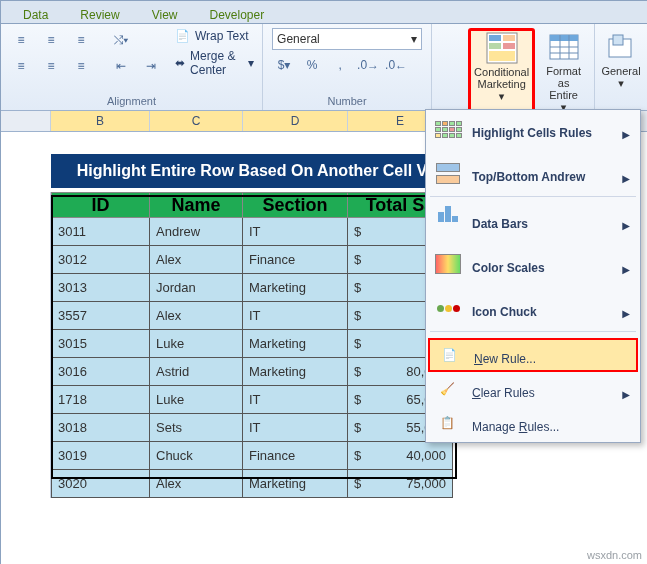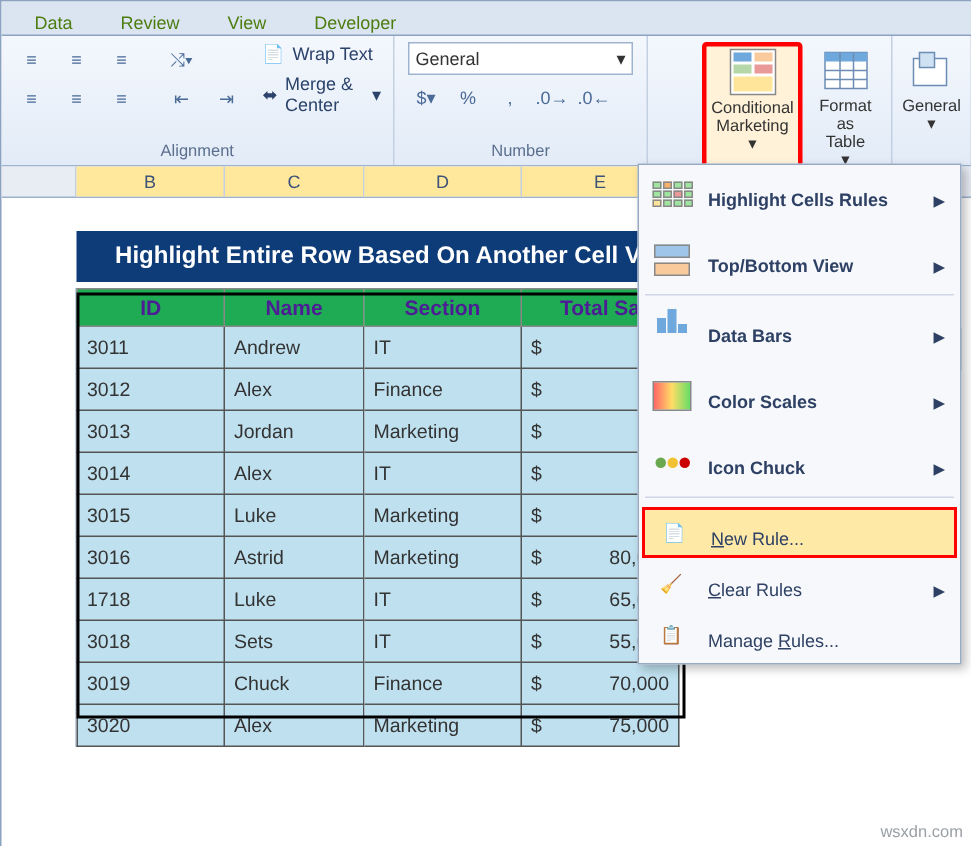--- a/index.html
+++ b/index.html
@@ -88,21 +88,21 @@
   .titlecell{
     margin-left:50px; width:402px; 
     background:#0e3c78; color:#fff; font-weight:bold; font-size:16px;
     display:flex;align-items:center;justify-content:center;
     height:34px;
   }
   .blankrow{height:22px;}
   
   .datahdr{display:grid;grid-template-columns:50px 99px 93px 105px 105px;height:26px;margin-top:4px;}
   .datahdr .sp{border-right:1px solid #c3d0e2;}
-  .datahdr .h{background:#1fab54;color:#4c1d95;font-weight:bold;font-size:14px;display:flex;align-items:center;justify-content:center;border:1px solid #888;border-left:none;}
+  .datahdr .h{background:#1fab54;color:#000000;font-weight:bold;font-size:18px;display:flex;align-items:center;justify-content:center;border:1px solid #888;border-left:none;}
   .datahdr .h.first{border-left:1px solid #888;}
   
   .datarow{display:grid;grid-template-columns:50px 99px 93px 105px 105px;height:28px;}
   .datarow .sp{border-right:1px solid #c3d0e2;}
   .datarow .c{
     background:#bfe0ef;border:1px solid #555;border-top:none;border-left:none;
     padding:0 6px;display:flex;align-items:center;font-size:13px;
   }
   .datarow .c.first{border-left:1px solid #555;}
   .datarow .c.num{justify-content:space-between;}
@@ -224,21 +224,21 @@
         <svg class="ic" viewBox="0 0 32 32">
           <rect x="2" y="4" width="28" height="24" fill="#fff" stroke="#6b8db5"></rect>
           <rect x="2" y="4" width="28" height="6" fill="#6fa8dc"></rect>
           <line x1="2" y1="16" x2="30" y2="16" stroke="#6b8db5"></line>
             <line x1="2" y1="22" x2="30" y2="22" stroke="#6b8db5"></line>
           <line x1="12" y1="4" x2="12" y2="28" stroke="#6b8db5"></line>
             <line x1="21" y1="4" x2="21" y2="28" stroke="#6b8db5"></line>
         </svg>
         <div class="lbl">
           <span>Format</span><br>
-          <span>as Table</span> ▾
+          <span>as Entire</span> ▾
         </div>
       </div>
     </div>
     <div class="glabel">&nbsp;</div>
   </div>
 
   <div class="group cells">
     <div class="bigbtn">
       <svg class="ic" viewBox="0 0 32 32">
         <rect x="4" y="8" width="22" height="18" fill="#fff" stroke="#6b8db5"></rect>
@@ -296,21 +296,21 @@
       <div class="c first">3013</div>
       <div class="c">Jordan</div>
       <div class="c">Marketing</div>
       <div class="c num">
         <span>$</span>
         <span class="v"></span>
       </div>
     </div>
     <div class="datarow">
       <div class="sp"></div>
-      <div class="c first">3014</div>
+      <div class="c first">3557</div>
       <div class="c">Alex</div>
       <div class="c">IT</div>
       <div class="c num">
         <span>$</span>
         <span class="v"></span>
       </div>
     </div>
     <div class="datarow">
       <div class="sp"></div>
       <div class="c first">3015</div>
@@ -351,21 +351,21 @@
         <span class="v">55,000</span>
       </div>
     </div>
     <div class="datarow">
       <div class="sp"></div>
       <div class="c first">3019</div>
       <div class="c">Chuck</div>
       <div class="c">Finance</div>
       <div class="c num">
         <span>$</span>
-        <span class="v">70,000</span>
+        <span class="v">40,000</span>
       </div>
     </div>
     <div class="datarow">
       <div class="sp"></div>
       <div class="c first">3020</div>
       <div class="c">Alex</div>
       <div class="c">Marketing</div>
       <div class="c num">
         <span>$</span>
         <span class="v">75,000</span>
@@ -401,21 +401,21 @@
   </div>
   <div style="height:10px"></div>
   <div class="cf-item">
     <span class="ic">
       <span class="topbot">
           <div style="background:#9fc5e8"></div>
           <div style="border:none"></div>
           <div style="background:#f9cb9c"></div>
         </span>
     </span>
-    <b>Top/Bottom View</b>
+    <b>Top/Bottom Andrew</b>
     <span class="arrow">▶</span>
   </div>
   <div class="cf-sep"></div>
   <div class="cf-item">
     <span class="ic">
       <span class="bars">
         <span style="height:10px;background:#6fa8dc"></span>
           <span style="height:16px;background:#6fa8dc"></span>
           <span style="height:6px;background:#6fa8dc"></span>
       </span>

